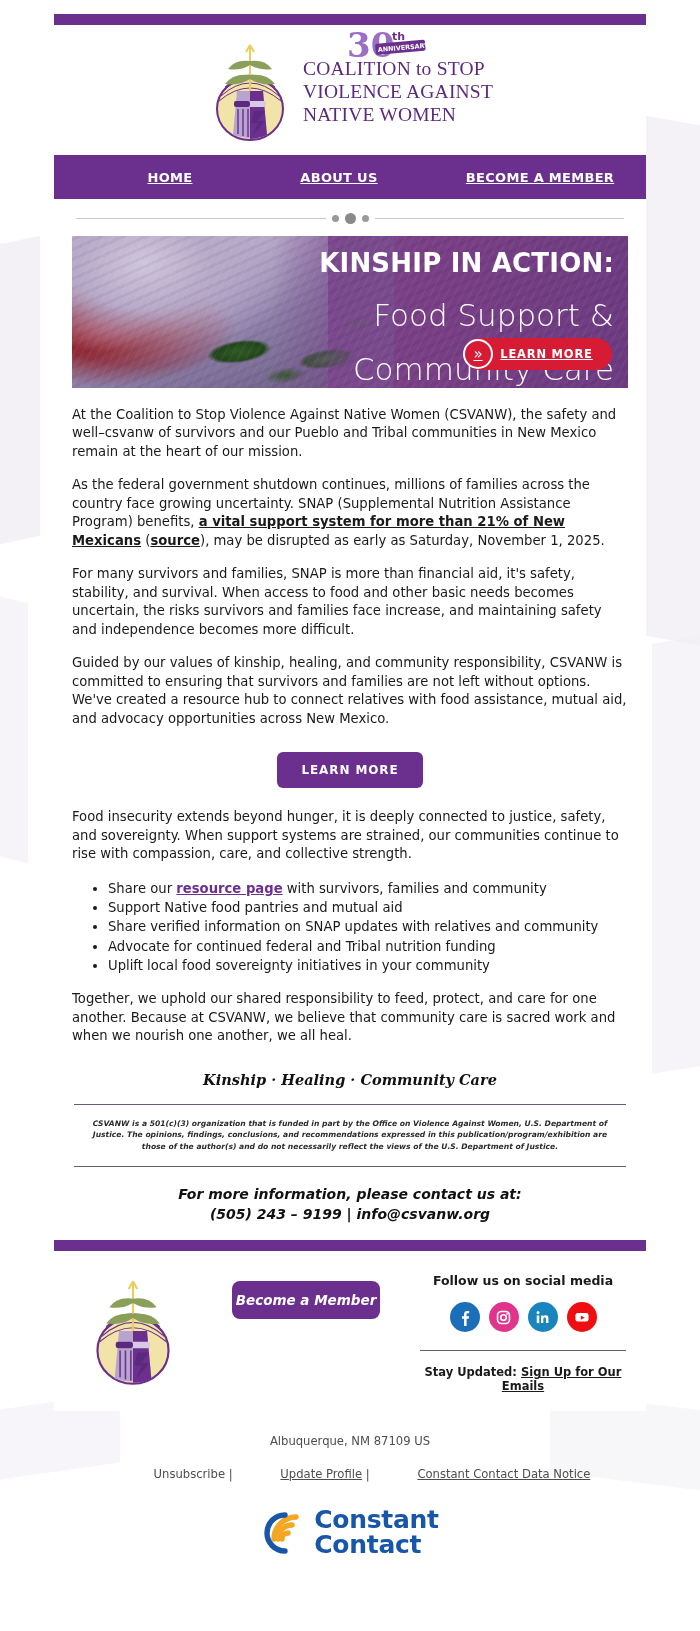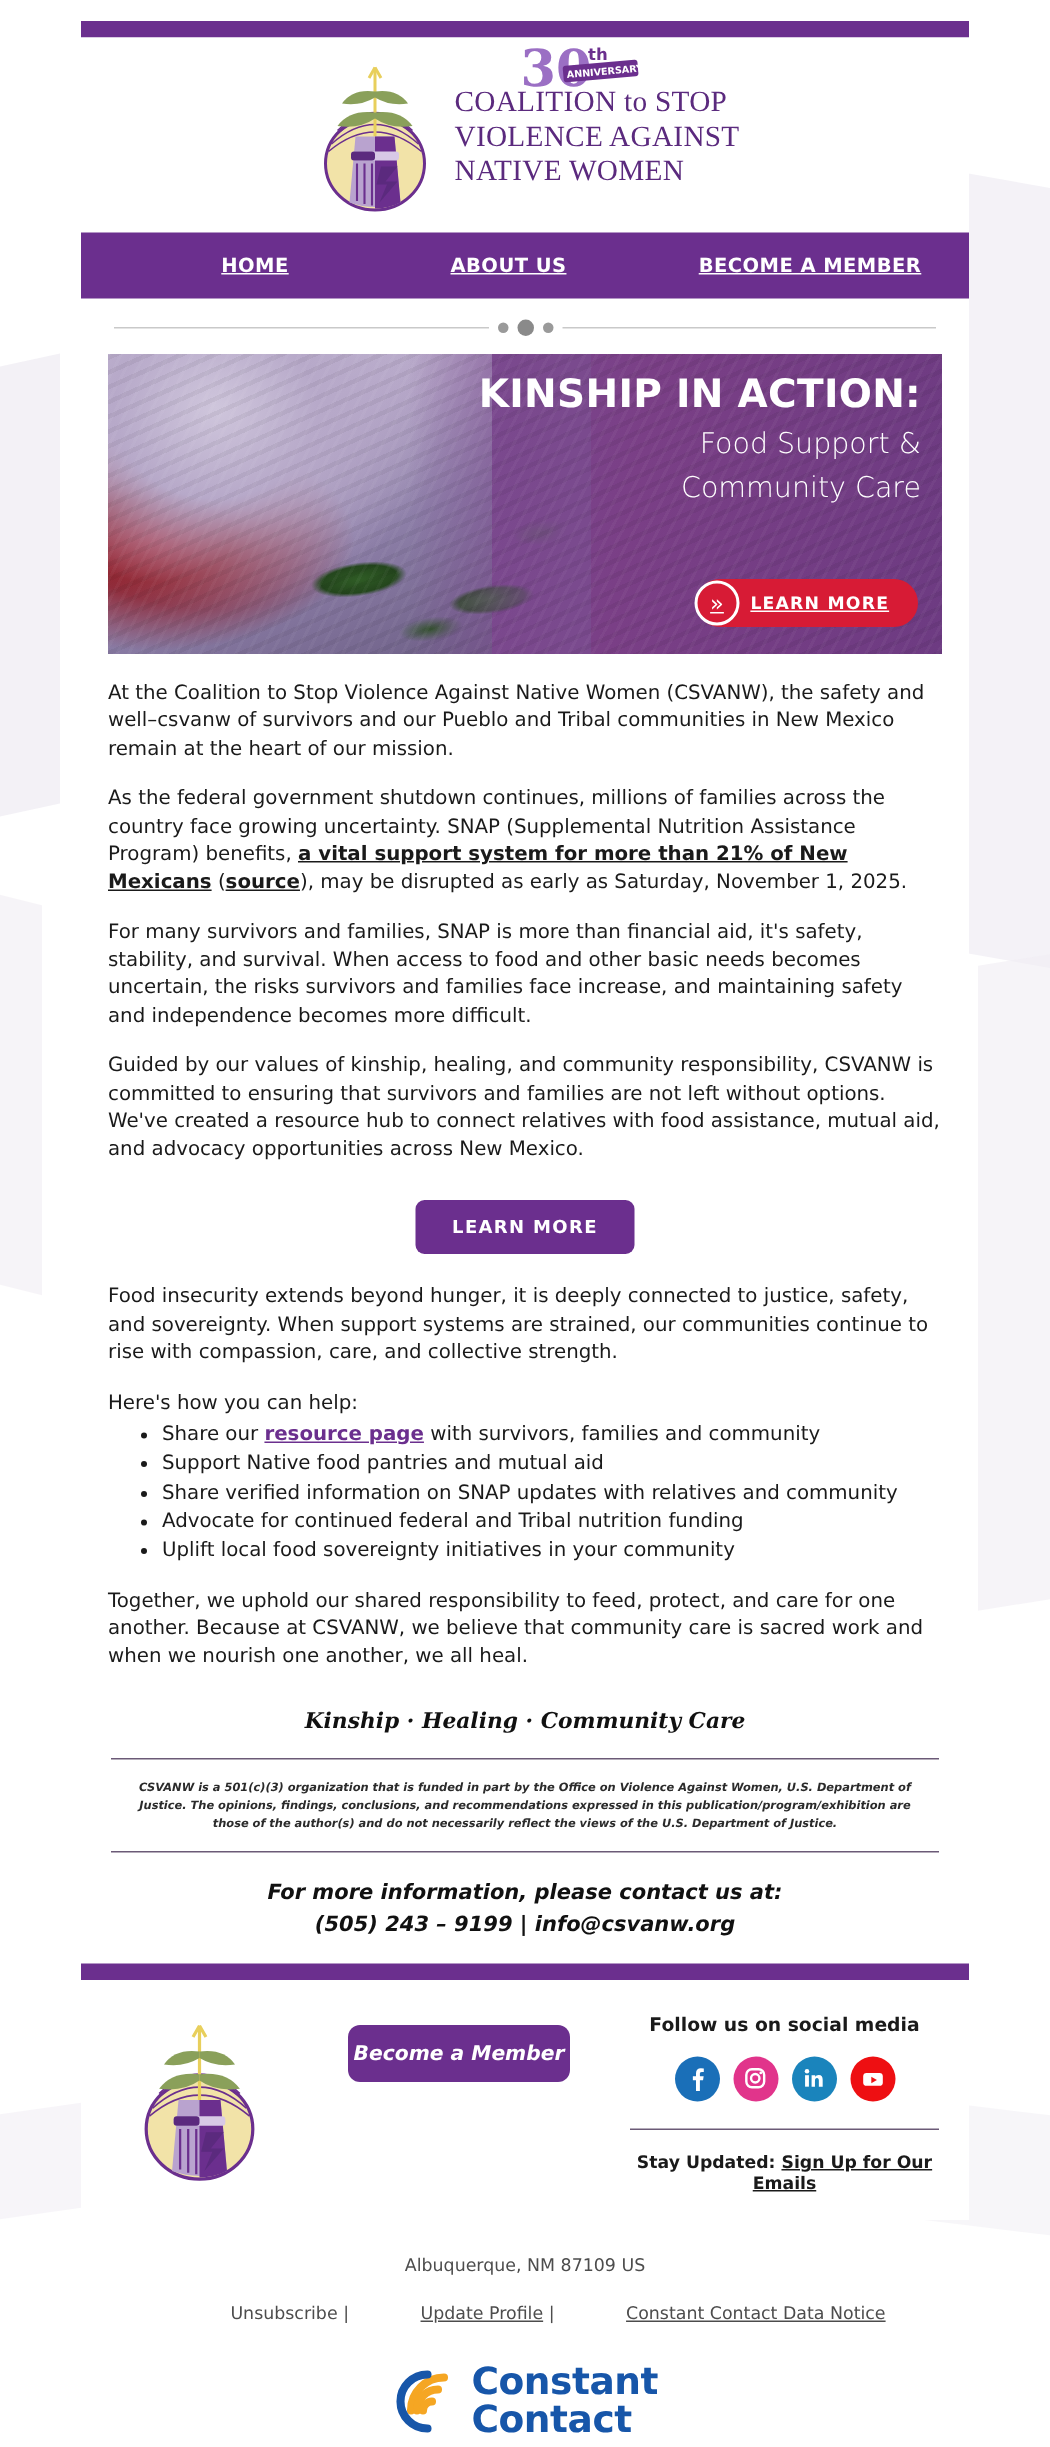--- a/index.html
+++ b/index.html
@@ -100,21 +100,21 @@
     padding: 14px 22px 12px 22px;
   }
   .dot-divider .line { flex: 1; height: 1px; background: #c9c9c9; }
   .dot { border-radius: 50%; background: #9a9a9a; }
   .dot.sm { width: 7px; height: 7px; }
   .dot.lg { width: 11px; height: 11px; background: #8a8a8a; }
 
   
   .hero {
     margin: 0 18px;
-    height: 200px;
+    height: 152px;
     position: relative;
     overflow: hidden;
     background: linear-gradient(100deg,#6a4a8a 0%, #7b4b92 38%, #7a3f86 62%, #6d3b82 100%);
   }
   .hero-photo {
     position: absolute; left: 0; top: 0; width: 46%; height: 100%;
     background:
       radial-gradient(ellipse at 28% 18%, #cfc6dc 0%, #b7a9c9 26%, transparent 58%),
       radial-gradient(ellipse at 12% 62%, #a8212c 0%, #8e1b25 16%, transparent 42%),
       linear-gradient(160deg, #cdc3da 0%, #b3a4c6 34%, #8d7fa8 62%, #6d5f86 100%);
@@ -148,23 +148,23 @@
     text-align: right;
     color: #ffffff;
   }
   .hero-title {
     font-weight: bold;
     font-size: 26px;
     letter-spacing: .2px;
     line-height: 1.06;
   }
   .hero-sub {
-    font-size: 19px;
+    font-size: 31px;
     line-height: 1.12;
-    margin-top: 8px;
+    margin-top: 20px;
     font-weight: 300;
   }
   .hero-cta {
     position: absolute;
     right: 16px;
     bottom: 18px;
     background: #d71b35;
     border-radius: 18px;
     height: 32px;
     min-width: 148px;
@@ -458,21 +458,20 @@
     <p>For many survivors and families, SNAP is more than financial aid, it's safety, stability, and survival. When access to food and other basic needs becomes uncertain, the risks survivors and families face increase, and maintaining safety and independence becomes more difficult.</p>
 
     <p>Guided by our values of kinship, healing, and community responsibility, CSVANW is committed to ensuring that survivors and families are not left without options. We've created a resource hub to connect relatives with food assistance, mutual aid, and advocacy opportunities across New Mexico.</p>
 
     <div class="btn-row">
       <a class="btn-learn-more" href="#">LEARN MORE</a>
     </div>
 
     <p>Food insecurity extends beyond hunger, it is deeply connected to justice, safety, and sovereignty. When support systems are strained, our communities continue to rise with compassion, care, and collective strength.</p>
 
-    <p style="margin-bottom:2px;">Here's how you can help:</p>
     <ul class="help-list">
       <li><span>Share our </span><a class="purple-link" href="#">resource page</a><span> with survivors, families and community</span></li>
       <li>Support Native food pantries and mutual aid</li>
       <li>Share verified information on SNAP updates with relatives and community</li>
       <li>Advocate for continued federal and Tribal nutrition funding</li>
       <li>Uplift local food sovereignty initiatives in your community</li>
     </ul>
 
     <p>Together, we uphold our shared responsibility to feed, protect, and care for one another. Because at CSVANW, we believe that community care is sacred work and when we nourish one another, we all heal.</p>
 

